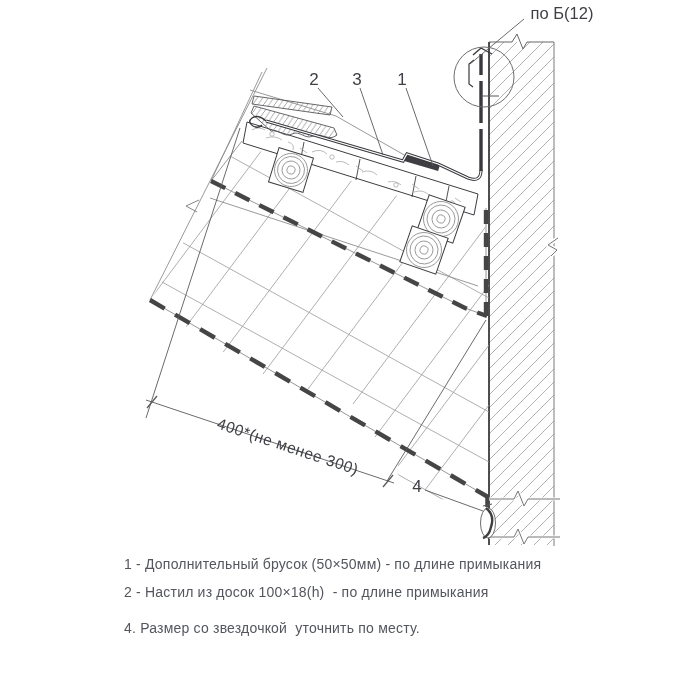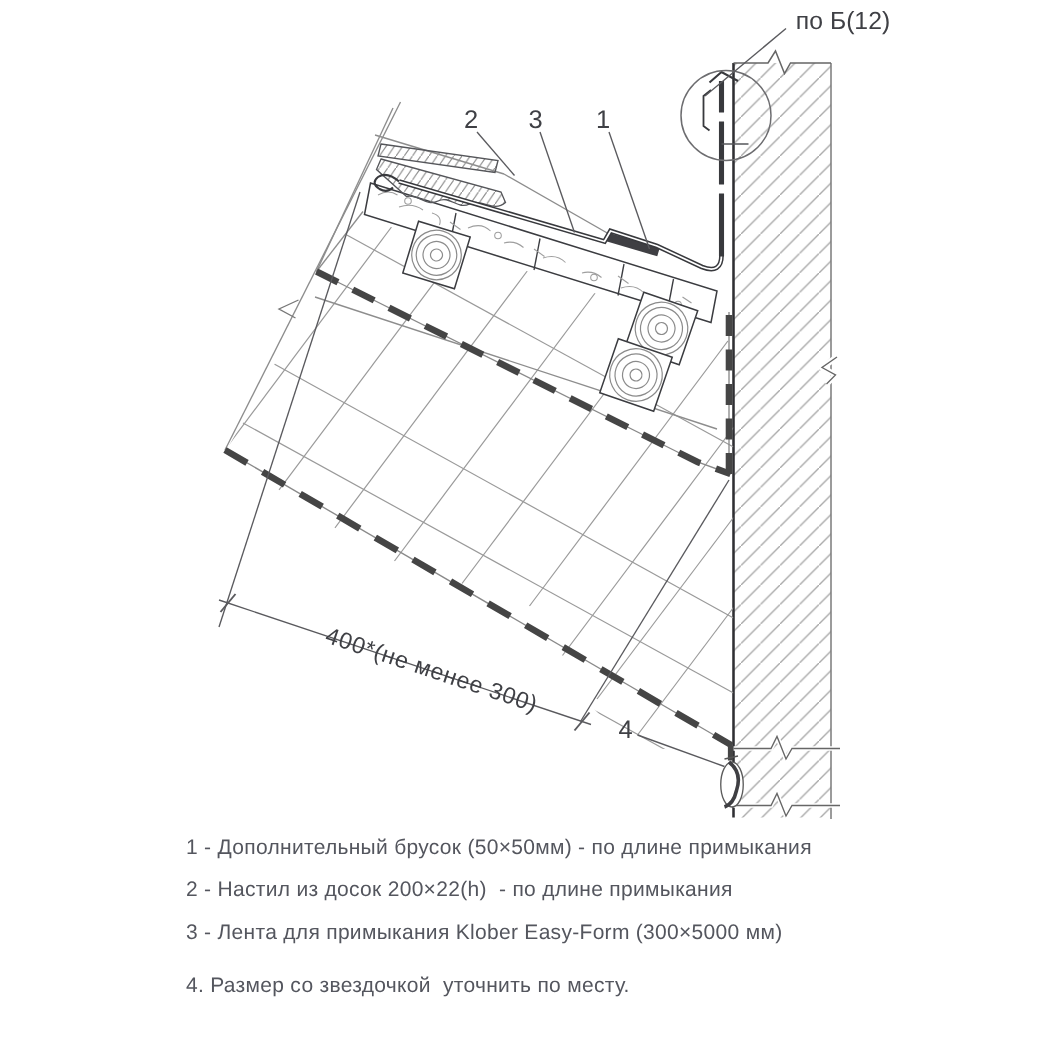--- a/index.html
+++ b/index.html
@@ -184,18 +184,17 @@
   <g font-size="17" text-anchor="middle">
     <text x="314" y="85">2</text>
     <text x="357" y="85">3</text>
     <text x="402" y="85">1</text>
     <text x="417" y="492">4</text>
   </g>
 </svg>
 
 <div class="legend">
   <div class="line">1 - Дополнительный брусок (50×50мм) - по длине примыкания</div>
-  <div class="line">2 - Настил из досок 200×22(h)  - по длине примыкания</div>
-  <div class="line">3 - Лента для примыкания Klober Easy-Form (300×5000 мм)</div>
+  <div class="line">2 - Настил из досок 100×18(h)  - по длине примыкания</div>
   <div class="note">4. Размер со звездочкой  уточнить по месту.</div>
 </div>
 
 </div>
 
 </body></html>

